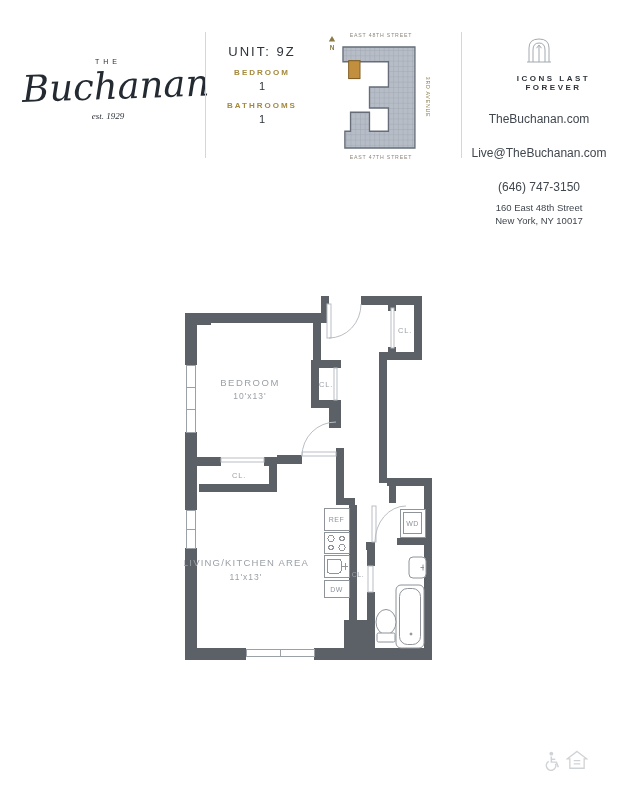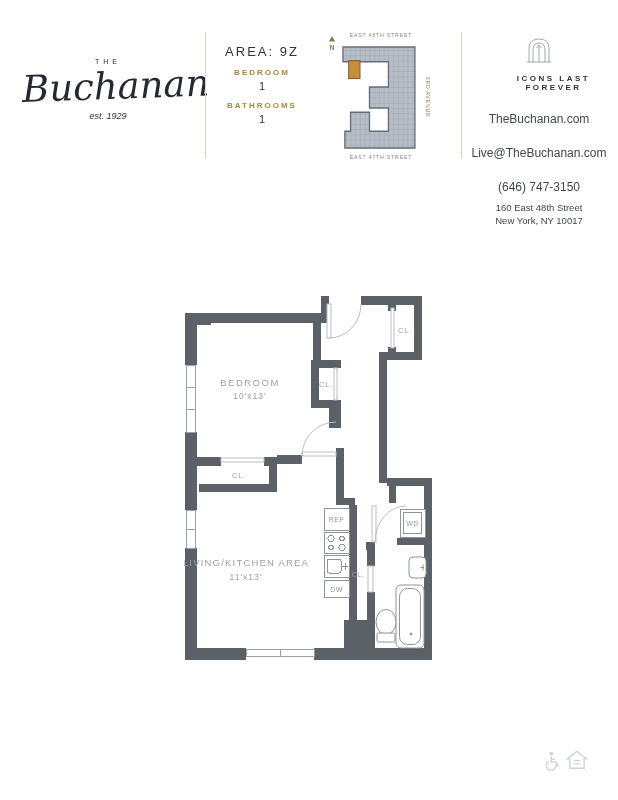--- a/index.html
+++ b/index.html
@@ -5,21 +5,21 @@
   html,body{margin:0;padding:0;background:#fff;}
   #page{position:relative;width:618px;height:800px;background:#ffffff;overflow:hidden;
         font-family:"Liberation Sans",sans-serif;}
   .abs{position:absolute;}
   
   .vdiv{position:absolute;width:1px;background:#ddd6c3;}
   .logo{position:absolute;left:22px;top:58px;width:172px;text-align:center;color:#272d35;}
   .logo .the{font-size:7px;letter-spacing:4px;color:#2b3138;}
   .logo .script{font-family:"DejaVu Serif",serif;font-style:italic;font-size:37px;
                 line-height:44px;color:#242a32;transform:rotate(-2deg);}
-  .logo .est{font-family:Liberation Sans, sans-serif;font-style:italic;font-size:9px;color:#2b3138;margin-top:2px;}
+  .logo .est{font-family:Liberation Serif, serif;font-style:italic;font-size:9px;color:#2b3138;margin-top:2px;}
   .unitblock{position:absolute;left:210px;top:44px;width:104px;text-align:center;}
   .unitblock .title{font-size:13px;letter-spacing:2px;color:#2e343b;}
   .stat .lab{font-size:8px;font-weight:bold;letter-spacing:2px;color:#a5893d;margin-top:9px;}
   .stat .val{font-size:11px;color:#2e343b;margin-top:3px;}
   .contact{position:absolute;left:463px;top:32px;width:152px;text-align:center;color:#40474e;}
   .contact .tagline{font-size:8px;font-weight:bold;letter-spacing:2.5px;color:#2e343b;margin-top:4px;padding-left:29px;}
   .contact .line{font-size:12px;margin-top:20px;color:#40474e;}
   .contact .addr{font-size:9.5px;margin-top:7px;line-height:13px;}
   
   svg text{font-family:"Liberation Sans",sans-serif;}
@@ -31,21 +31,21 @@
 
   <div class="logo">
     <div class="the">THE</div>
     <div class="script">Buchanan</div>
     <div class="est">est. 1929</div>
   </div>
 
   <div class="vdiv" style="left:205px;top:32px;height:126px;"></div>
 
   <div class="unitblock">
-    <div class="title">AREA: 9Z</div>
+    <div class="title">UNIT: 9Z</div>
     <div class="stat">
       <div class="lab">BEDROOM</div>
       <div class="val">1</div>
     </div>
     <div class="stat">
       <div class="lab">BATHROOMS</div>
       <div class="val">1</div>
     </div>
   </div>
 

